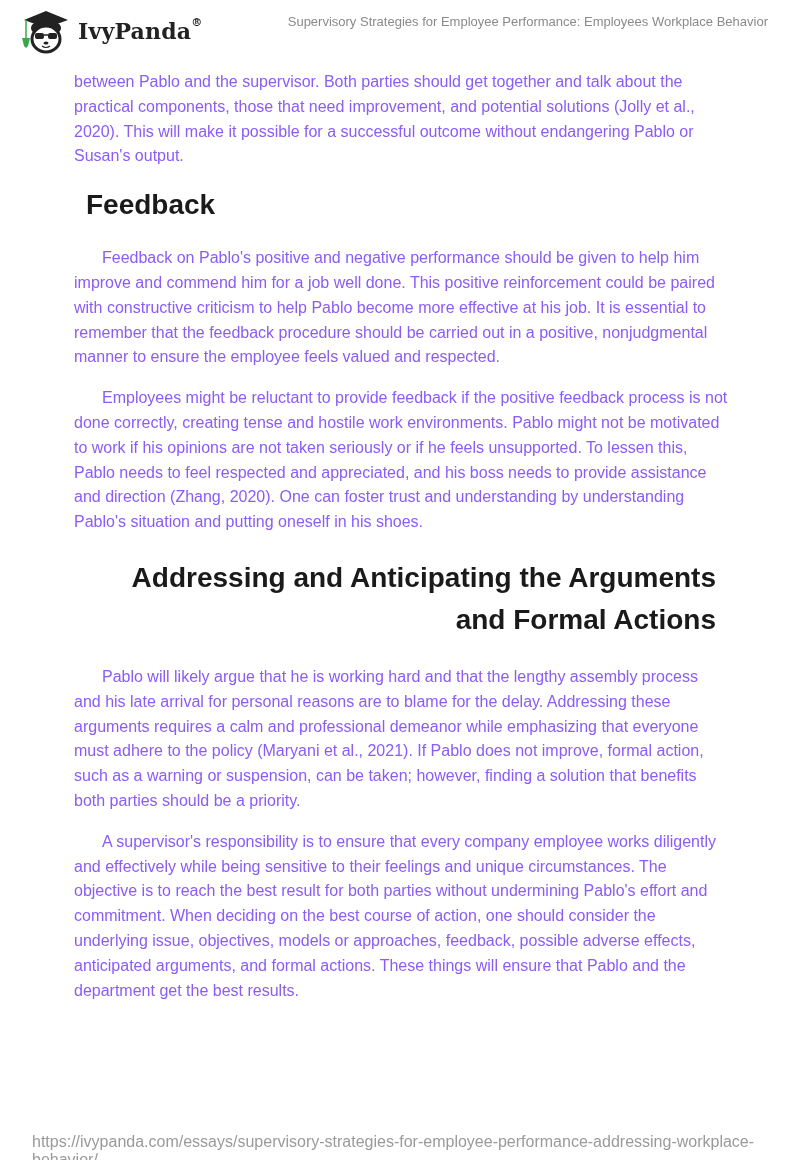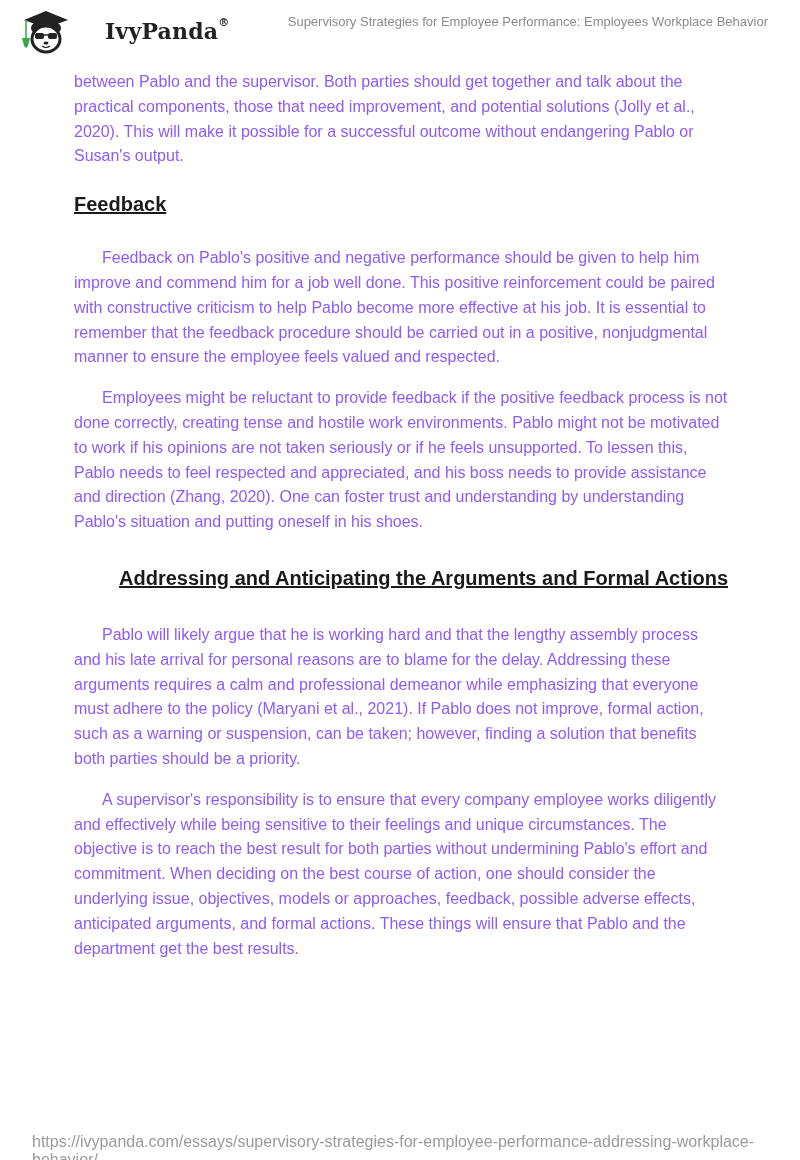--- a/index.html
+++ b/index.html
@@ -1,26 +1,26 @@
 <!DOCTYPE html>
 <html><head>
   <meta charset="utf-8">
   <style>
     html, body { margin: 0; padding: 0; background: #ffffff; }
     body { width: 800px; height: 1160px; position: relative; overflow: hidden; font-family: "Liberation Sans", sans-serif; color: #222222; }
     .header { position: absolute; left: 0; top: 0; width: 800px; height: 56px; }
-    .logo { position: absolute; left: 16px; top: 8px; display: flex; align-items: center; gap: 27px; }
+    .logo { position: absolute; left: 16px; top: 8px; display: flex; align-items: center; }
     .logo-icon { width: 60px; height: 46px; }
     .logo-text { font-family: "DejaVu Serif", serif; font-weight: bold; font-size: 22px; color: #222; margin-left: 2px; letter-spacing: 0.2px; }
     .logo-text sup { font-size: 11px; vertical-align: top; position: relative; top: -2px; }
     .header-title { position: absolute; right: 32px; top: 14px; font-size: 13px; color: #8a8a8a; }
     .content { position: absolute; left: 74px; top: 70px; width: 654px; }
     p { margin: 0; font-size: 16px; line-height: 24.8px; color: #8b5cf6; }
     p.indent { text-indent: 28px; }
-    h2 { margin: 0; font-size: 20px; font-weight: bold; color: #1a1a1a; line-height: 39px; text-decoration: underline; }
+    h2 { margin: 12px; font-size: 28px; font-weight: bold; color: #1a1a1a; line-height: 39px; }
     .footer-url { position: absolute; right: 32px; top: 1133px; font-size: 16px; color: #9a9a9a; padding-left: 32px; }
   </style>
 </head>
 <body>
 
 <div class="header">
   <div class="logo">
     <svg class="logo-icon" viewBox="0 0 60 46">
       <polygon points="8,12 30,3 52,12 30,20" fill="#222"></polygon>
       <rect x="18" y="14" width="24" height="6" fill="#222"></rect>

